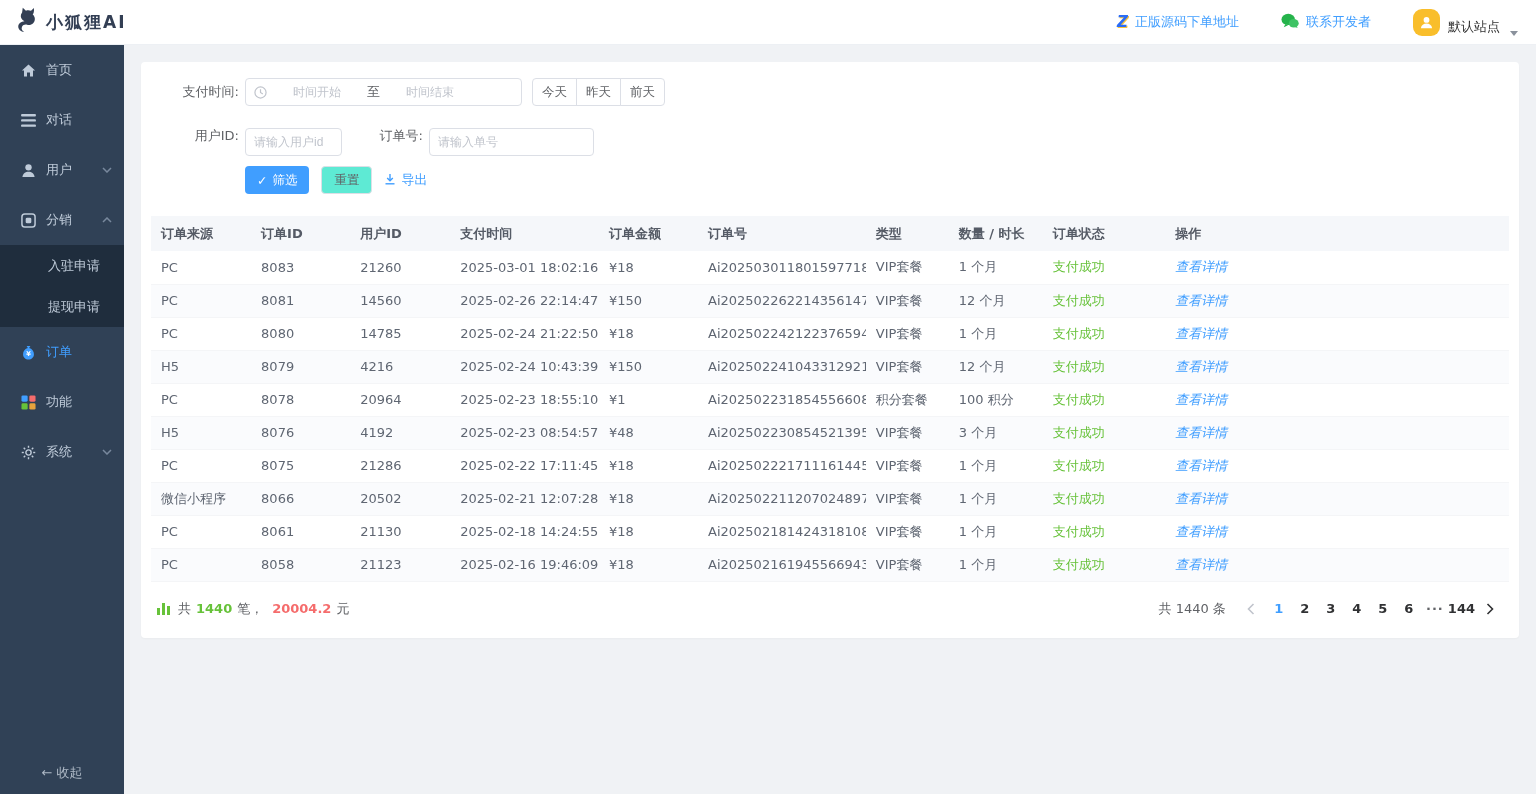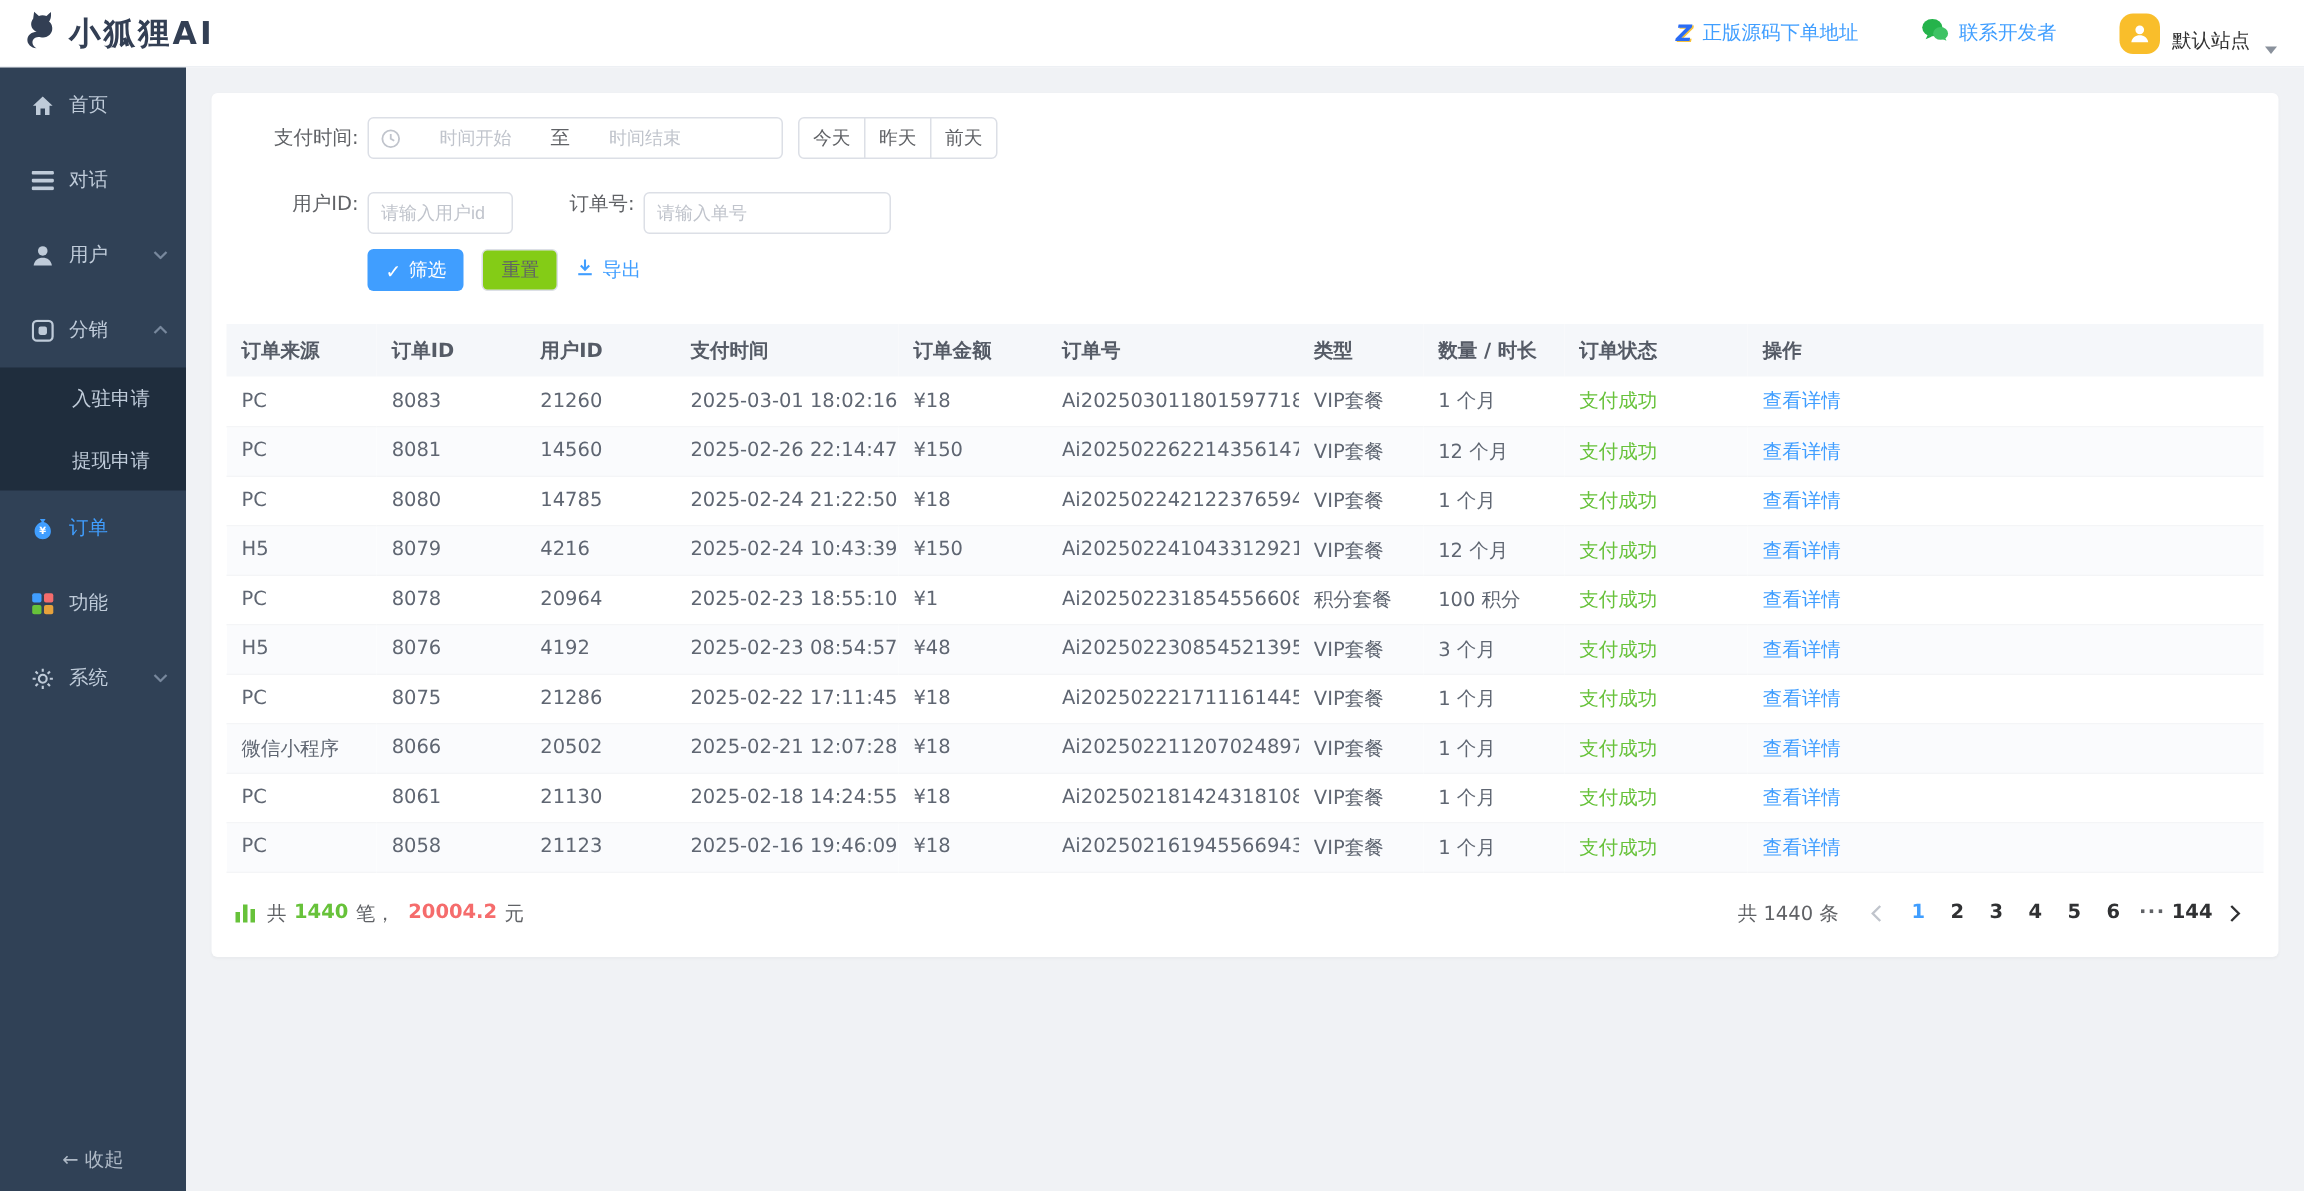--- a/index.html
+++ b/index.html
@@ -4,21 +4,21 @@
 <style>
   * { margin:0; padding:0; box-sizing:border-box; }
   html,body { width:1536px; height:794px; overflow:hidden;
     font-family:"DejaVu Sans","Liberation Sans",sans-serif; background:#f0f2f5; }
 
   
   .topbar { height:45px; background:#fff; display:flex; align-items:center;
     justify-content:space-between; padding:0 18px 0 10px; border-bottom:1px solid #edf0f4; }
   .logo { display:flex; align-items:center; gap:6px; }
   .logo svg { width:30px; height:30px; }
-  .logo-text { font-size:21px; font-weight:700; color:#333f54; letter-spacing:2px; }
+  .logo-text { font-size:17px; font-weight:700; color:#333f54; letter-spacing:2px; }
   .topbar-right { display:flex; align-items:center; gap:42px; }
   .top-link { display:flex; align-items:center; gap:7px; font-size:13px; color:#409eff;
     text-decoration:none; cursor:pointer; }
   .z-icon { font-size:15px; font-weight:700; font-style:italic; color:#2a6cf5;
     text-shadow:1px 1px 0 #f7c23c; line-height:1; }
   .site-switcher { display:flex; align-items:flex-end; gap:8px; cursor:pointer; }
   .avatar { width:27px; height:27px; border-radius:9px; background:#f9be2b;
     display:flex; align-items:center; justify-content:center; }
   .site-name { font-size:13px; color:#333; }
   .caret { width:0; height:0; border-left:4px solid transparent; border-right:4px solid transparent;
@@ -65,34 +65,34 @@
   .quick-group button:last-child { border-radius:0 4px 4px 0; }
   .txt-input { height:28px; border:1px solid #dcdfe6; border-radius:4px; padding:0 8px;
     font-size:12px; color:#606266; outline:none;margin-top:12px; }
   .txt-input::placeholder { color:#c0c4cc; }
   .inp-user { width:97px; }
   .inp-order { width:165px; }
   .lbl-order { width:48px; margin-left:33px; }
   .btn-row { margin-left:86px; display:flex; align-items:center; gap:12px; }
   .btn-primary { height:28px; padding:0 12px; background:#409eff; color:#fff; border:none;
     border-radius:4px; font-size:12.5px; cursor:pointer; display:flex; align-items:center; gap:5px; }
-  .btn-plain { height:28px; padding:0 12px; background:#84cc16; color:#606266;
+  .btn-plain { height:28px; padding:0 12px; background:#5eead4; color:#606266;
     border:1px solid #dcdfe6; border-radius:4px; font-size:12.5px; cursor:pointer; }
   .link-export { display:flex; align-items:center; gap:5px; color:#409eff; font-size:13px;
     cursor:pointer; text-decoration:none; }
 
   
   table { width:100%; border-collapse:collapse; table-layout:fixed; margin-top:8px; }
   thead th { background:#f5f7fa; height:35px; text-align:left; padding:0 10px;
     font-size:13px; font-weight:600; color:#555b66; }
   tbody td { height:33px; padding:0 10px; font-size:13px; color:#5f6672;
     border-bottom:1px solid #f4f5f7; white-space:nowrap; overflow:hidden; }
   tbody tr:nth-child(even) { background:#fafbfd; }
   td .status-ok { color:#67c23a; }
-  td .view-link { color:#409eff; cursor:pointer; text-decoration:none; }
+  td .view-link { color:#409eff; cursor:pointer; text-decoration:none;font-style:italic; }
 
   
   .table-footer { display:flex; align-items:center; justify-content:space-between;
     padding:14px 6px 4px 6px; }
   .summary { display:flex; align-items:center; gap:5px; font-size:13px; color:#606266; }
   .bars-icon { display:flex; align-items:flex-end; gap:2px; margin-right:3px; }
   .bars-icon i { width:3px; background:#67c23a; display:block; }
   .sum-count { color:#67c23a; font-weight:700; }
   .sum-amount { color:#f56c6c; font-weight:700; margin-left:4px; }
   .pagination { display:flex; align-items:center; gap:2px; font-size:13px; color:#606266; }

